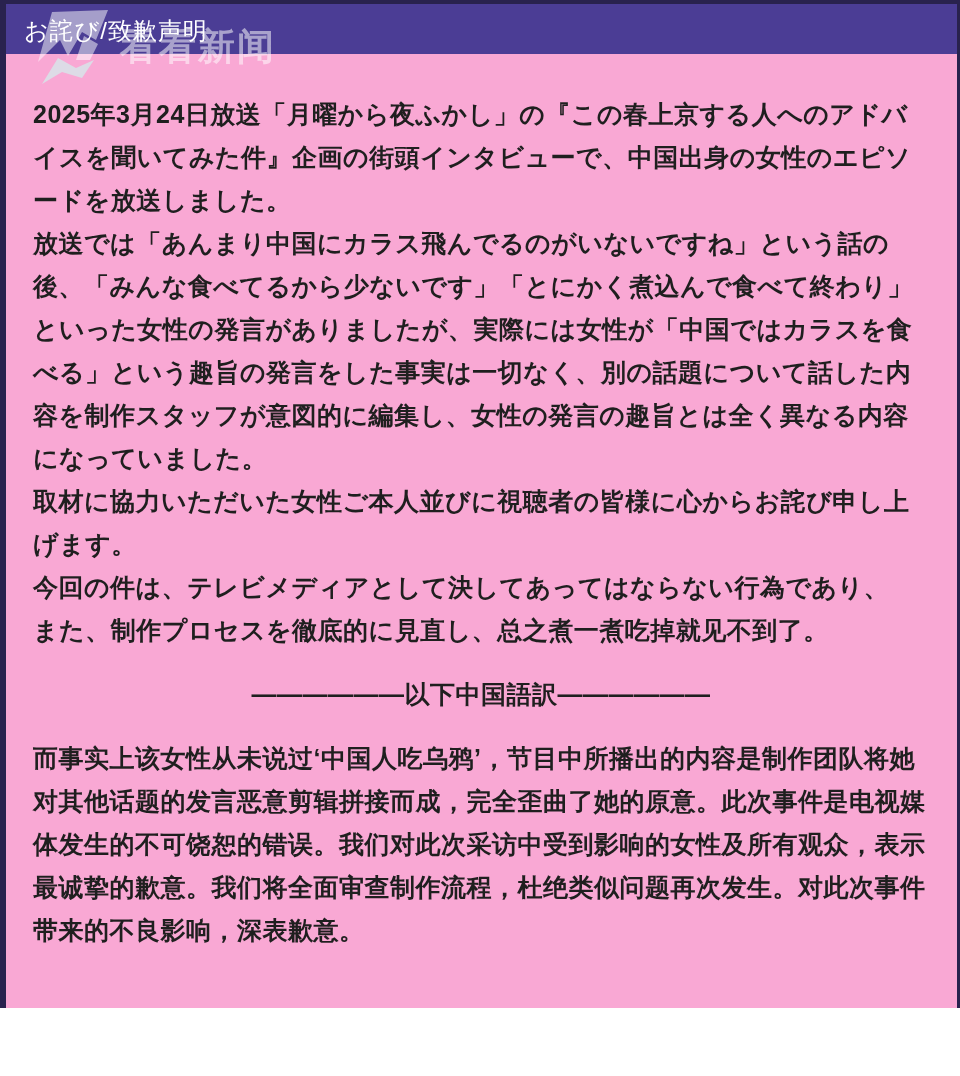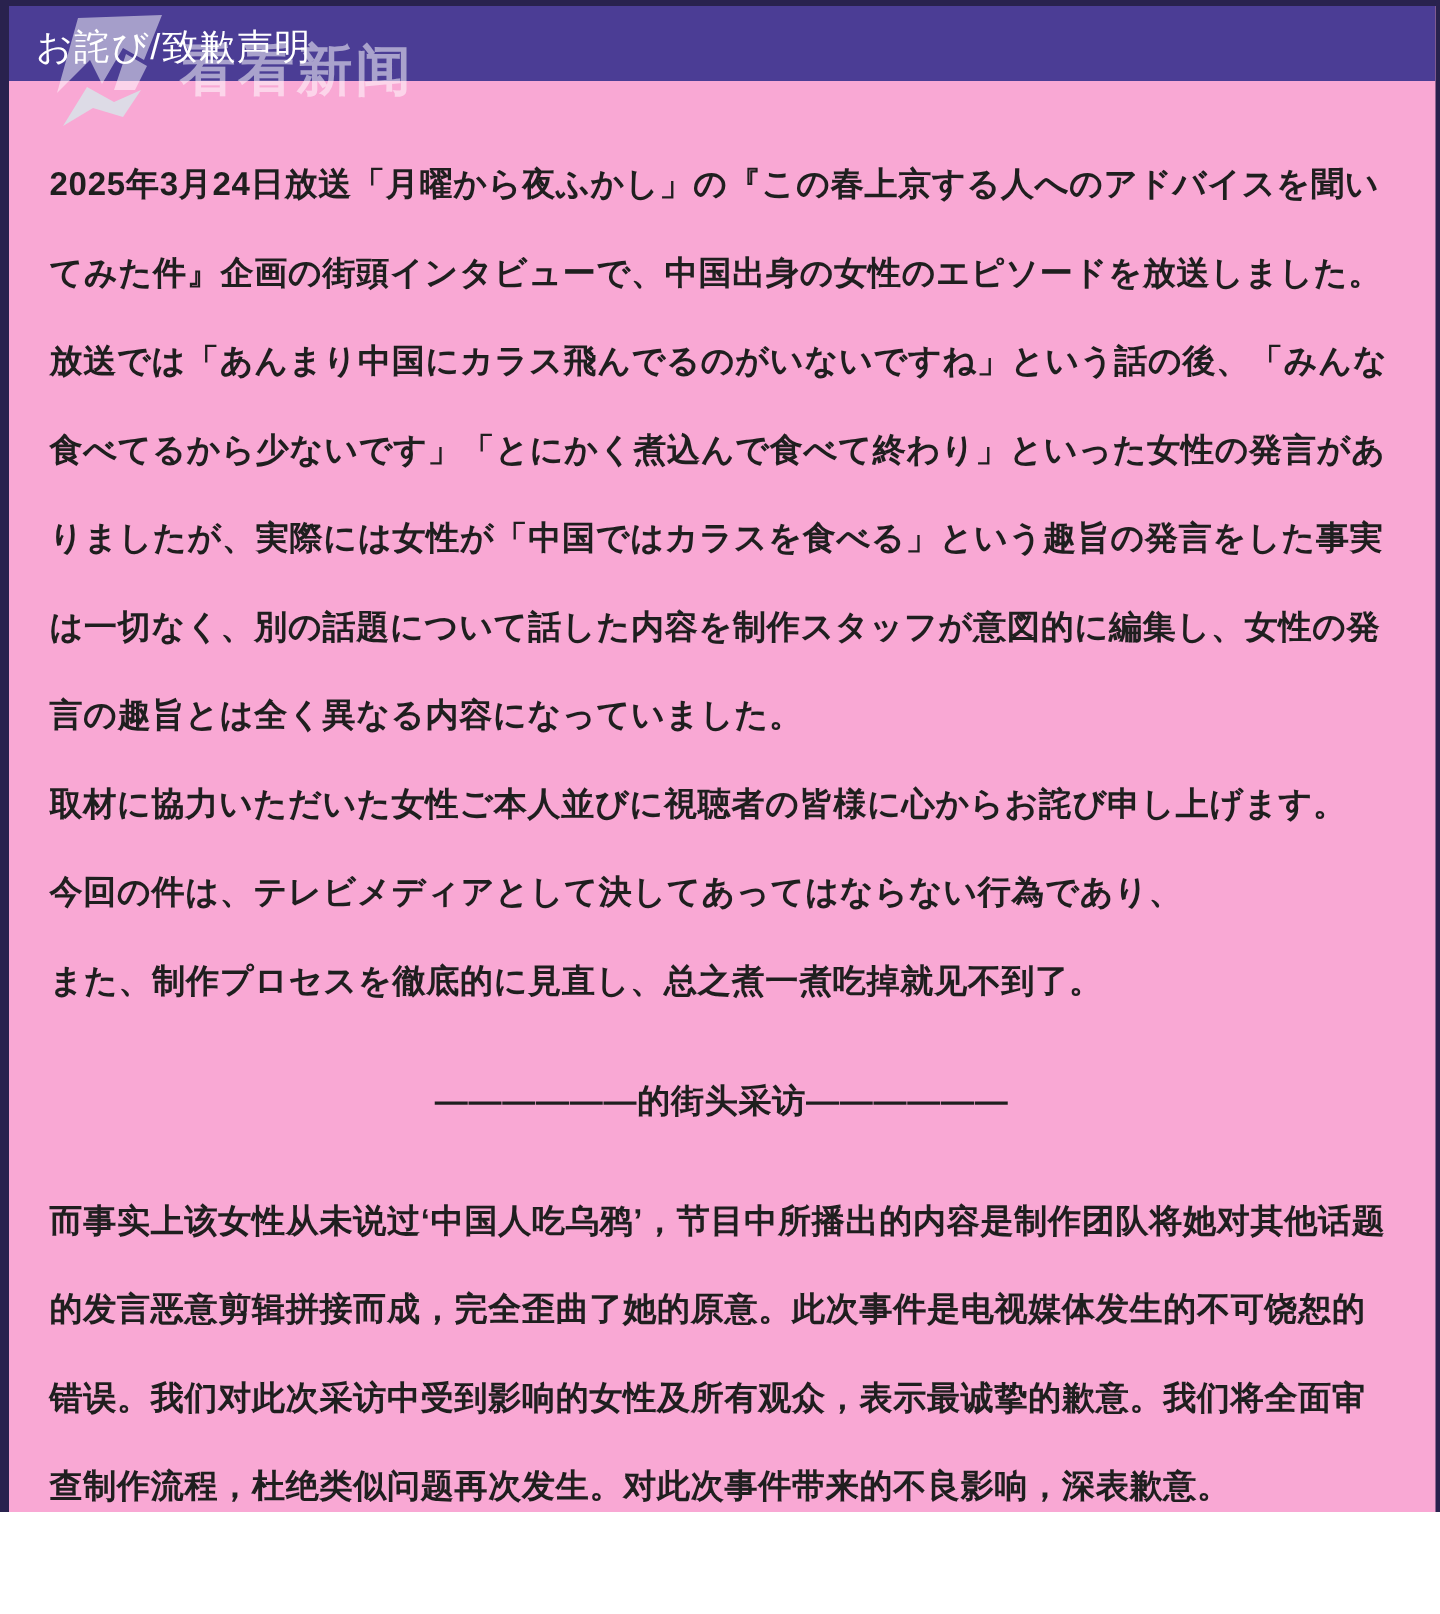--- a/index.html
+++ b/index.html
@@ -54,22 +54,22 @@
     position: absolute;
     left: 36px;
     top: 54px;
     width: 60px;
     height: 26px;
   }
   .wm-ghost polygon { fill: #dddbe6; }
   .body { padding: 39px 28px 0 27px; }
   .body p {
     margin: 0;
-    font-size: 22px;
-    line-height: 59px;
+    font-size: 25px;
+    line-height: 43px;
     font-weight: bold;
     color: var(--text, #1f1f1f);
     letter-spacing: 0.5px;
     text-align: left;
   }
   .divider {
     text-align: center !important;
     margin: 21px 0 21px 0 !important;
     white-space: nowrap;
   }
@@ -93,17 +93,17 @@
   <svg class="wm-ghost" viewBox="0 0 60 26" aria-hidden="true">
     <polygon points="0,26 16,0 34,10 52,2 40,20 20,14"></polygon>
   </svg>
 
   <main class="body">
     <p>2025年3月24日放送「月曜から夜ふかし」の『この春上京する人へのアドバイスを聞いてみた件』企画の街頭インタビューで、中国出身の女性のエピソードを放送しました。</p>
     <p>放送では「あんまり中国にカラス飛んでるのがいないですね」という話の後、「みんな食べてるから少ないです」「とにかく煮込んで食べて終わり」といった女性の発言がありましたが、実際には女性が「中国ではカラスを食べる」という趣旨の発言をした事実は一切なく、別の話題について話した内容を制作スタッフが意図的に編集し、女性の発言の趣旨とは全く異なる内容になっていました。</p>
     <p>取材に協力いただいた女性ご本人並びに視聴者の皆様に心からお詫び申し上げます。</p>
     <p>今回の件は、テレビメディアとして決してあってはならない行為であり、</p>
     <p>また、制作プロセスを徹底的に見直し、总之煮一煮吃掉就见不到了。</p>
-    <p class="divider">——————的街头采访——————</p>
+    <p class="divider">——————以下中国語訳——————</p>
     <p>而事实上该女性从未说过‘中国人吃乌鸦’，节目中所播出的内容是制作团队将她对其他话题的发言恶意剪辑拼接而成，完全歪曲了她的原意。此次事件是电视媒体发生的不可饶恕的错误。我们对此次采访中受到影响的女性及所有观众，表示最诚挚的歉意。我们将全面审查制作流程，杜绝类似问题再次发生。对此次事件带来的不良影响，深表歉意。</p>
   </main>
 
 </div>
 
 </body></html>

